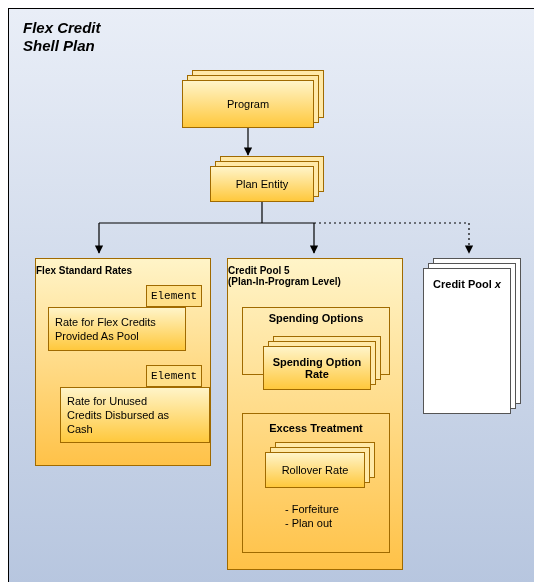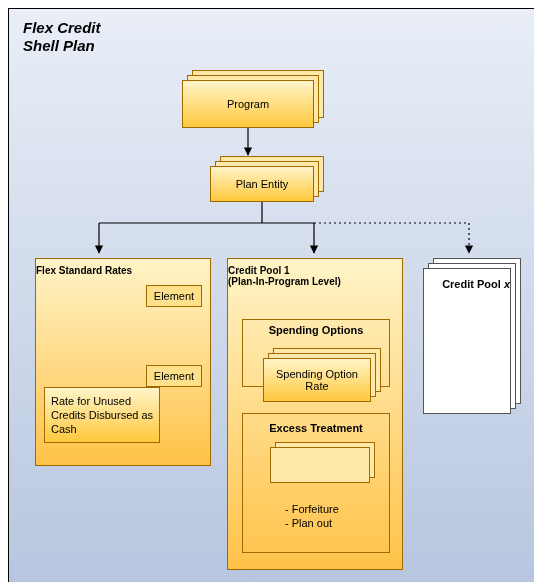--- a/index.html
+++ b/index.html
@@ -38,20 +38,21 @@
     background: linear-gradient(to bottom, #fff4c8 0%, #ffc83c 100%);
     box-sizing: border-box;
     text-align: center;
     display: flex;
     align-items: center;
     justify-content: center;
     padding: 4px 6px;
   }
   .box-flat {
     background: #ffe08a;
+    font-family: Liberation Mono, monospace;
   }
   .box .lbl {
     font-size: 11px;
   }
 
   .stack-back1, .stack-back2 {
     position: absolute;
     border: 1px solid #a06a00;
     background: #ffe9a8;
     box-sizing: border-box;
@@ -148,58 +149,65 @@
     <line x1="305" y1="214" x2="460" y2="214" stroke="#000" stroke-width="1.2" stroke-dasharray="2,3"></line>
     <line x1="460" y1="214" x2="460" y2="244" stroke="#000" stroke-width="1.2" stroke-dasharray="2,3" marker-end="url(#arrow)"></line>
   </svg>
 
   <div class="panel" style="left:26px; top:249px; width:176px; height:208px;">
     <div class="panel-title" style="top:6px;">Flex Standard Rates</div>
 
     <div class="box box-flat" style="left:110px; top:26px; width:56px; height:22px; padding:0;">
       <span class="lbl">Element</span>
     </div>
+    <div class="box" style="left:12px; top:48px; width:138px; height:44px; text-align:left; justify-content:flex-start;">
+      <span class="textcell" style="position:static; white-space:pre;">Rate for Flex Credits
+Provided As Pool</span>
+    </div>
 
     <div class="box box-flat" style="left:110px; top:106px; width:56px; height:22px; padding:0;">
       <span class="lbl">Element</span>
     </div>
-    <div class="box" style="left:8px; top:128px; width:116px; height:56px; text-align:left; justify-content:center;">
+    <div class="box" style="left:24px; top:128px; width:150px; height:56px; text-align:left; justify-content:flex-start;">
       <span class="textcell" style="position:static; white-space:pre;">Rate for Unused
 Credits Disbursed as
 Cash</span>
     </div>
   </div>
 
   <div class="panel" style="left:218px; top:249px; width:176px; height:312px;">
-    <div class="panel-title" style="top:6px; white-space:pre;">Credit Pool 1
+    <div class="panel-title" style="top:6px; white-space:pre;">Credit Pool 5
 (Plan-In-Program Level)</div>
 
-    <div class="subpanel" style="left:14px; top:60px; width:148px; height:68px;">
+    <div class="subpanel" style="left:14px; top:48px; width:148px; height:68px;">
       <div class="subpanel-title" style="top:4px;">Spending Options</div>
 
       <div class="stack-back2" style="left:30px; top:28px; width:108px; height:44px;"></div>
       <div class="stack-back1" style="left:25px; top:33px; width:108px; height:44px;"></div>
-      <div class="box" style="left:20px; top:38px; width:108px; height:44px;">
+      <div class="box" style="left:20px; top:38px; width:108px; height:44px;font-weight:bold;">
         <span class="lbl" style="white-space:pre;">Spending Option
 Rate</span>
       </div>
     </div>
 
     <div class="subpanel" style="left:14px; top:154px; width:148px; height:140px;">
       <div class="subpanel-title" style="top:8px;">Excess Treatment</div>
 
       <div class="stack-back2" style="left:32px; top:28px; width:100px; height:36px;"></div>
       <div class="stack-back1" style="left:27px; top:33px; width:100px; height:36px;"></div>
+      <div class="box" style="left:22px; top:38px; width:100px; height:36px;">
+        <span class="lbl">Rollover Rate</span>
+      </div>
 
       <div class="textcell" style="left:42px; top:88px; white-space:pre;">- Forfeiture
 - Plan out</div>
     </div>
   </div>
 
   <div class="panel-plain" style="left:424px; top:249px; width:88px; height:146px;"></div>
   <div class="panel-plain" style="left:419px; top:254px; width:88px; height:146px;"></div>
   <div class="panel-plain" style="left:414px; top:259px; width:88px; height:146px;">
-    <div class="textcell bold" style="left:0; right:0; top:8px; text-align:right;">
+    <div class="textcell bold" style="left:0; right:0; top:8px; text-align:center;">
       <span>Credit Pool </span><i>x</i>
     </div>
   </div>
 
 </div>
 
 </body></html>

